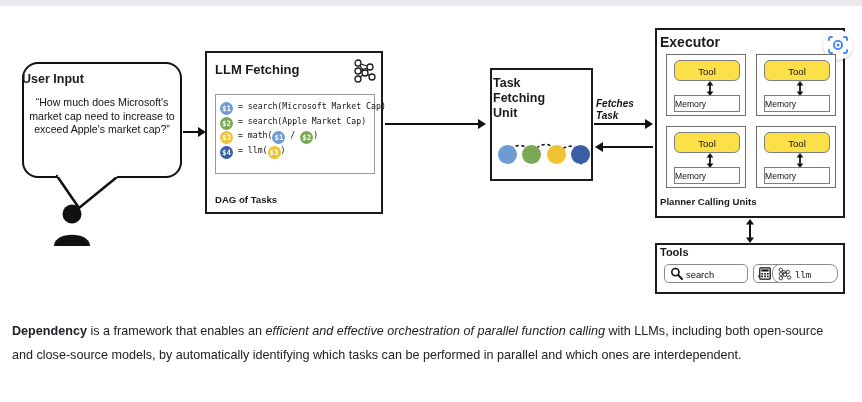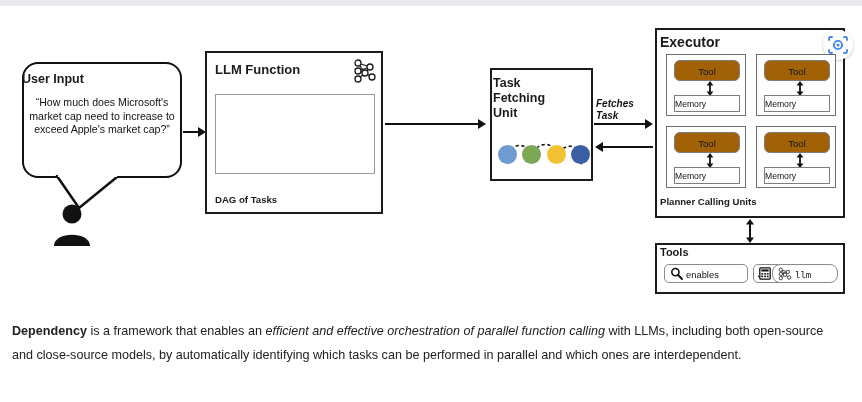--- a/index.html
+++ b/index.html
@@ -52,21 +52,21 @@
   #tfu-dots{position:absolute;left:495px;top:128px;width:93px;height:42px;}
   .dot{position:absolute;width:19px;height:19px;border-radius:50%;top:11px;}
 
   
   #exec-box{left:655px;top:22px;width:190px;height:190px;}
   #exec-title{left:660px;top:28px;width:180px;font-size:14px;}
   #lens{position:absolute;left:823px;top:24px;width:30px;height:30px;border-radius:50%;
      background:#fff;box-shadow:0 1px 3px rgba(0,0,0,.22);}
   .fcu{position:absolute;box-sizing:border-box;border:1.6px solid #6f6f6f;background:#fff;
     width:80px;height:62px;}
-  .tool{position:absolute;box-sizing:border-box;border:1.3px solid #7d7d7d;background:#a16207;
+  .tool{position:absolute;box-sizing:border-box;border:1.3px solid #7d7d7d;background:#fde047;
     border-radius:6px;left:7px;top:5px;width:66px;height:21px;
     text-align:center;line-height:21px;font-size:9.6px;color:#111;}
   .mem{position:absolute;box-sizing:border-box;border:1.3px solid #7d7d7d;background:#fff;
     left:7px;top:40px;width:66px;height:17px;
     text-align:left;line-height:17px;font-size:8.6px;color:#111;}
   .dbl-arrow{position:absolute;left:38px;top:26px;width:10px;height:15px;}
   #fcu-label{left:660px;top:190px;width:180px;font-size:9.6px;}
 
   
   #tools-box{left:655px;top:237px;width:190px;height:51px;}
@@ -101,41 +101,47 @@
 
   <svg id="person" viewBox="0 0 44 42">
     <circle cx="22" cy="10" r="9.5" fill="#111"></circle>
     <path d="M4 42 C4 27 40 27 40 42 Z" fill="#111"></path>
   </svg>
 
   <div class="arrow-h" style="left:183px;top:125px;width:16px;"></div>
   <div class="arrow-head-r" style="left:198px;top:121px;"></div>
 
   <div class="box" id="planner-box"></div>
-  <div class="ttl" id="planner-title">LLM Function</div>
+  <div class="ttl" id="planner-title">LLM Fetching</div>
 
   <svg id="nn-icon-planner" viewBox="0 0 26 26">
     <g stroke="#1b1b1b" stroke-width="1.3" fill="#fff">
       <line x1="6" y1="5" x2="18" y2="9"></line>
       <line x1="6" y1="5" x2="13" y2="15"></line>
       <line x1="18" y1="9" x2="13" y2="15"></line>
       <line x1="13" y1="15" x2="20" y2="19"></line>
       <line x1="6" y1="13" x2="13" y2="15"></line>
       <line x1="6" y1="13" x2="18" y2="9"></line>
       <line x1="6" y1="21" x2="13" y2="15"></line>
       <circle cx="6" cy="5" r="3"></circle>
       <circle cx="18" cy="9" r="3"></circle>
       <circle cx="6" cy="13" r="3"></circle>
       <circle cx="13" cy="15" r="3"></circle>
       <circle cx="20" cy="19" r="3"></circle>
       <circle cx="6" cy="21" r="3"></circle>
     </g>
   </svg>
 
   <div class="box-thin" id="dag-code"></div>
+  <div id="code">
+    <span class="code-line"><span class="badge" style="background: rgb(110, 155, 210);">$1</span> = search(Microsoft Market Cap)</span>
+    <span class="code-line"><span class="badge" style="background: rgb(122, 168, 84);">$2</span> = search(Apple Market Cap)</span>
+    <span class="code-line"><span class="badge" style="background: rgb(241, 194, 50);">$3</span> = math(<span class="badge" style="background: rgb(110, 155, 210);">$1</span> / <span class="badge" style="background: rgb(122, 168, 84);">$2</span>)</span>
+    <span class="code-line"><span class="badge" style="background: rgb(59, 95, 164);">$4</span> = llm(<span class="badge" style="background: rgb(241, 194, 50);">$3</span>)</span>
+  </div>
   <div class="ttl" id="dag-label">DAG of Tasks</div>
 
   <div class="arrow-h" style="left:385px;top:117px;width:93px;"></div>
   <div class="arrow-head-r" style="left:478px;top:113px;"></div>
 
   <div class="box" id="tfu-box"></div>
   <div class="ttl" id="tfu-title">
     <span>Task</span><br>
     <span>Fetching</span><br>
     <span>Unit</span>
@@ -234,21 +240,21 @@
     <polygon points="6,24 2,18.5 10,18.5" fill="#111"></polygon>
   </svg>
 
   <div class="box" id="tools-box"></div>
   <div class="ttl" id="tools-title">Tools</div>
 
   <div class="toolchip" style="left:664px;width:84px;">
     <svg style="width:13px;height:13px;vertical-align:-2px;margin:0 3px 0 5px;" viewBox="0 0 13 13">
       <circle cx="5.4" cy="5.1" r="3.6" fill="none" stroke="#111" stroke-width="1.6"></circle>
       <line x1="8.2" y1="8" x2="12" y2="12" stroke="#111" stroke-width="1.9" stroke-linecap="round"></line>
-    </svg><span>enables</span>
+    </svg><span>search</span>
   </div>
 
   <div class="toolchip" style="left:753px;width:72px;">
     <svg style="width:12px;height:13px;vertical-align:-2px;margin:0 3px 0 5px;" viewBox="0 0 12 13">
       <rect x="0.8" y="0.8" width="10.4" height="11.4" rx="1" fill="#fff" stroke="#111" stroke-width="1.3"></rect>
       <rect x="2.4" y="2.4" width="7.2" height="2.1" fill="#111"></rect>
       <g fill="#111">
         <rect x="2.4" y="6" width="1.7" height="1.6"></rect>
           <rect x="5.2" y="6" width="1.7" height="1.6"></rect>
           <rect x="7.9" y="6" width="1.7" height="1.6"></rect>

